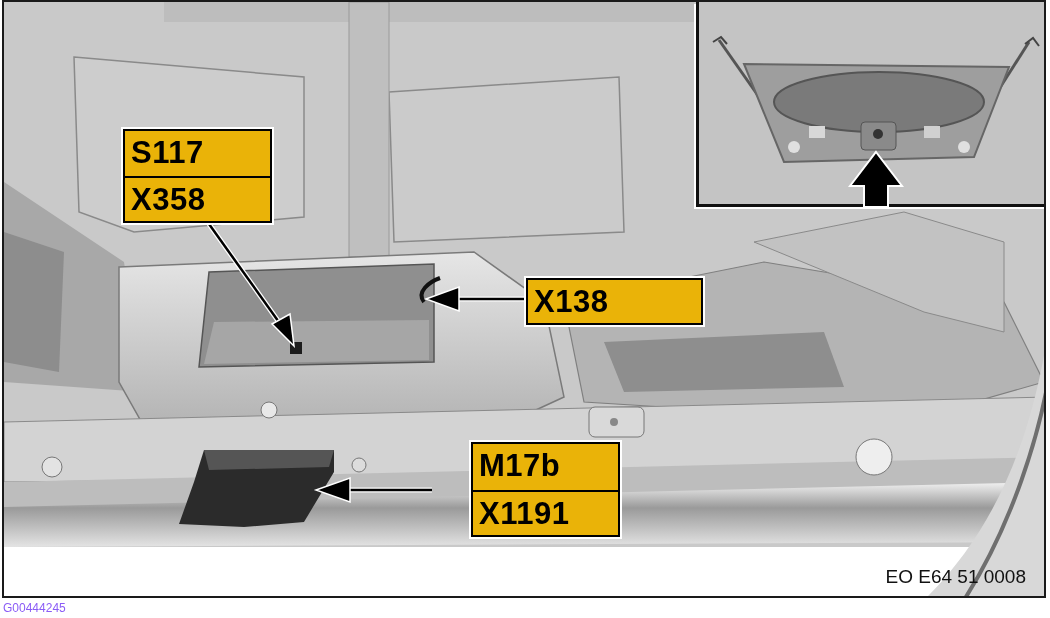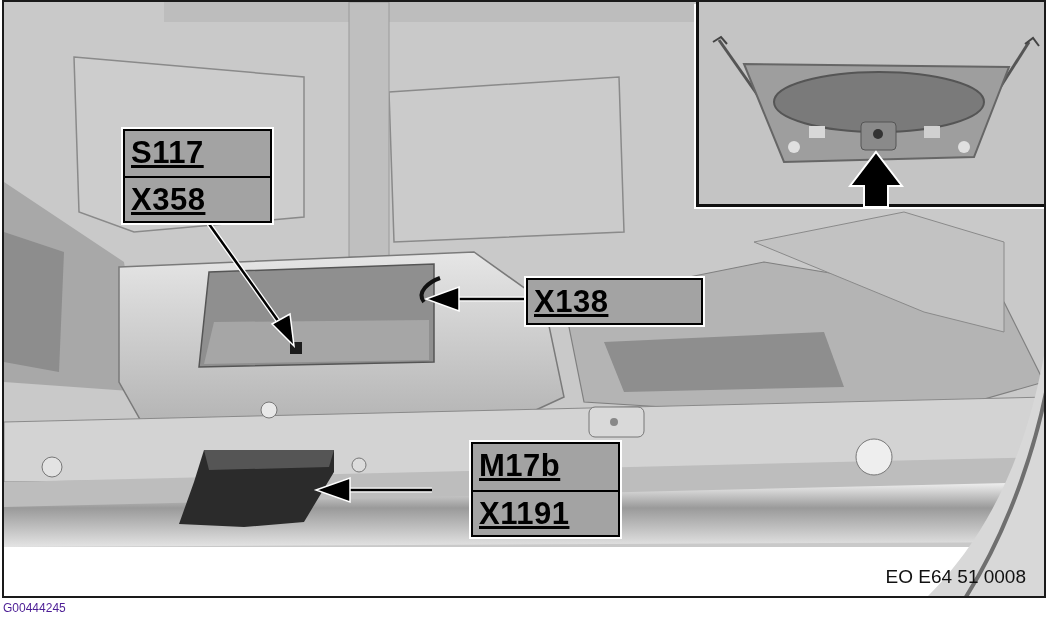--- a/index.html
+++ b/index.html
@@ -1,24 +1,24 @@
 <!DOCTYPE html>
 <html><head>
 <meta charset="utf-8">
 <style>
   html, body { margin:0; padding:0; background:#ffffff; }
   body { width:1050px; height:618px; position:relative; overflow:hidden; font-family:"Liberation Sans", sans-serif; }
   .frame { position:absolute; left:2px; top:0; width:1044px; height:598px; border:2px solid #1a1a1a; box-sizing:border-box; overflow:hidden; background:#c9c9c9; }
   .scene { position:absolute; left:0; top:0; }
-  .label-box { position:absolute; background:#a3a3a3; border:2.5px solid #000; box-sizing:border-box; box-shadow:0 0 0 2px #ffffff;text-decoration:underline; }
+  .label-box { position:absolute; background:#eab308; border:2.5px solid #000; box-sizing:border-box; box-shadow:0 0 0 2px #ffffff; }
   .label-cell { font-weight:bold; font-size:31px; color:#000; line-height:1; padding:6px 0 0 6px; box-sizing:border-box; letter-spacing:0.5px; }
   .label-cell + .label-cell { border-top:2.5px solid #000; }
   .inset { position:absolute; left:692px; top:0; width:354px; height:205px; border:3px solid #111; border-top:none; border-right:none; box-sizing:border-box; background:#c4c4c4; box-shadow:-2px 2px 0 #ffffff; }
   .code { position:absolute; right:18px; bottom:8px; font-size:19px; color:#111;margin-top:48px; }
-  .figure-id { position:absolute; left:3px; top:601px; font-size:12px; color:#4c1d95; }
+  .figure-id { position:absolute; left:3px; top:601px; font-size:12px; color:#8b5cf6; }
   .overlay { position:absolute; left:0; top:0; pointer-events:none; }
 </style>
 </head>
 <body>
 
 <div class="frame">
 
   <svg class="scene" width="1044" height="598" viewBox="0 0 1044 598">
     <defs>
       <linearGradient id="g1" x1="0" y1="0" x2="0" y2="1">

